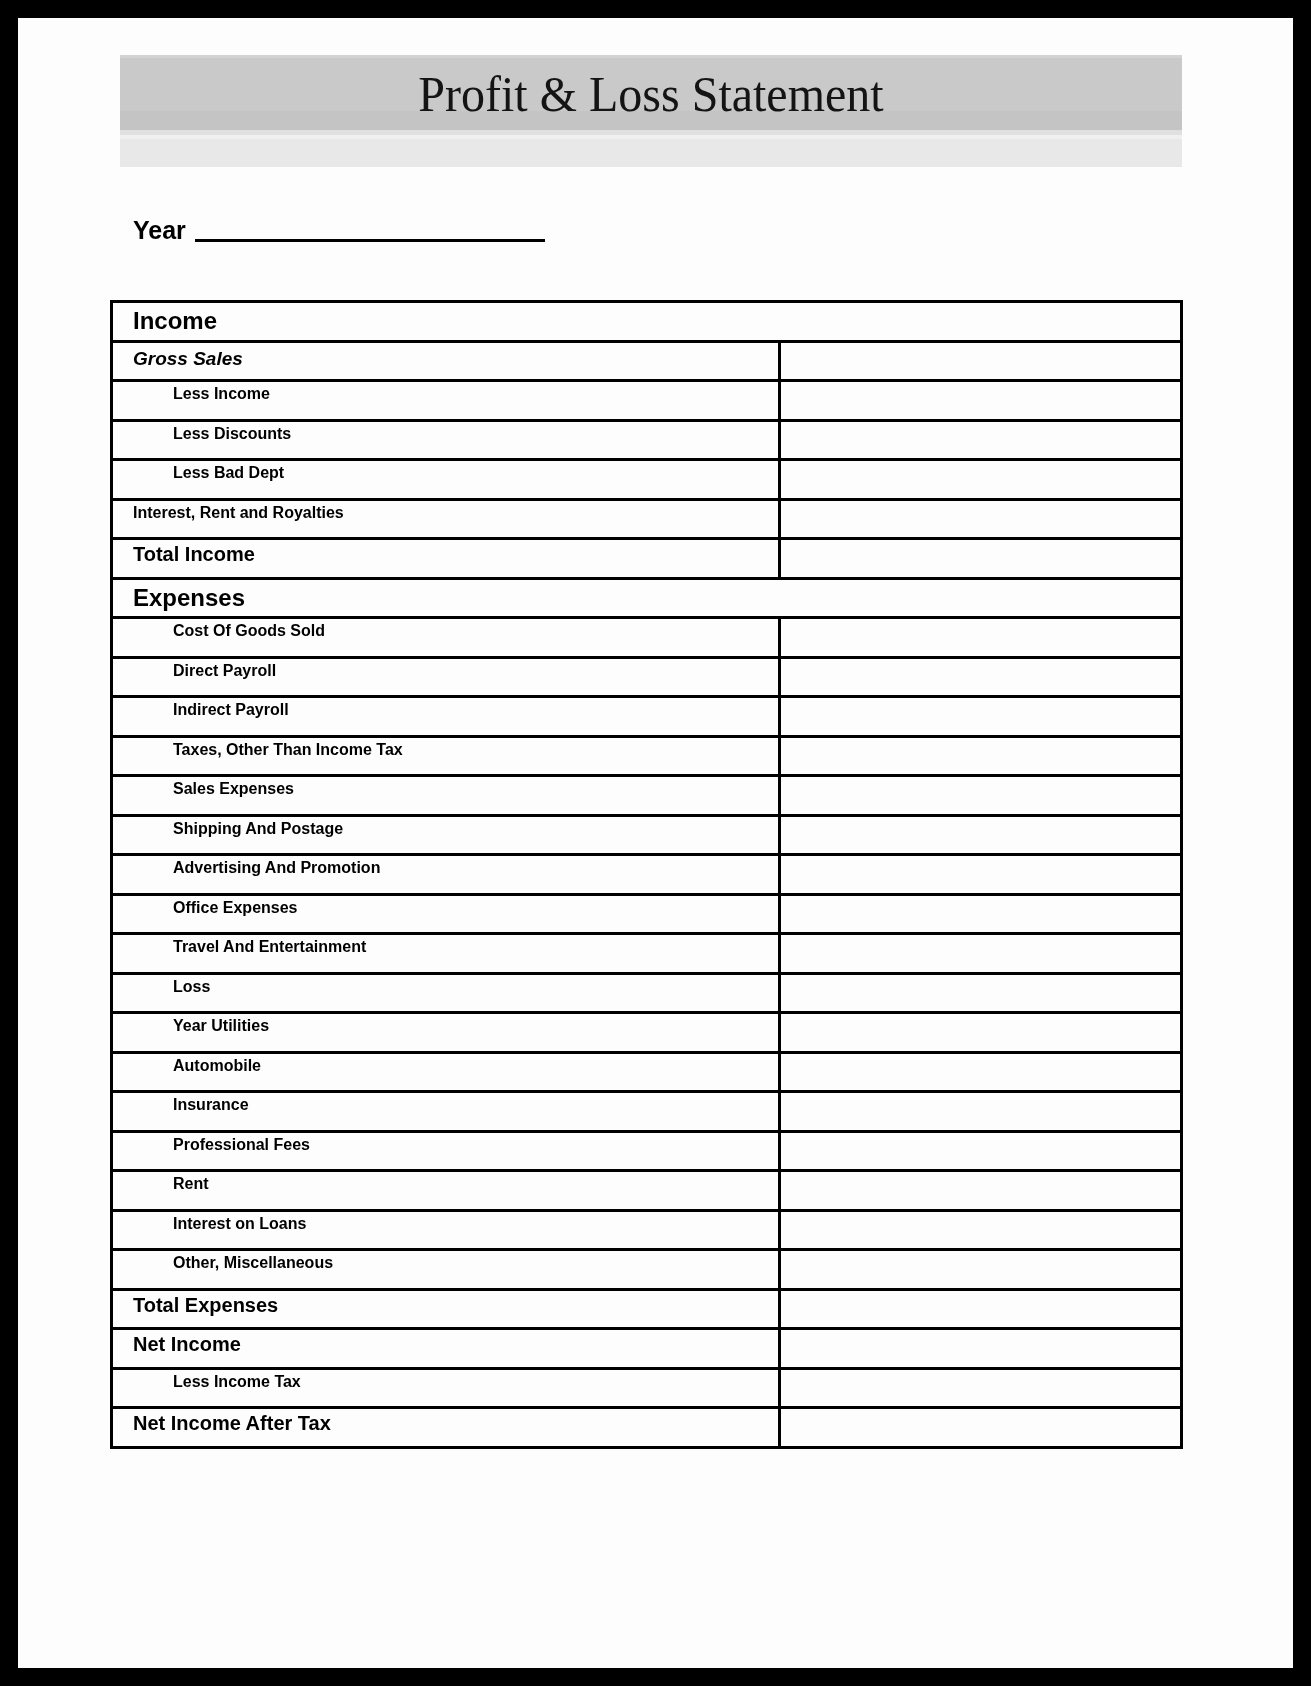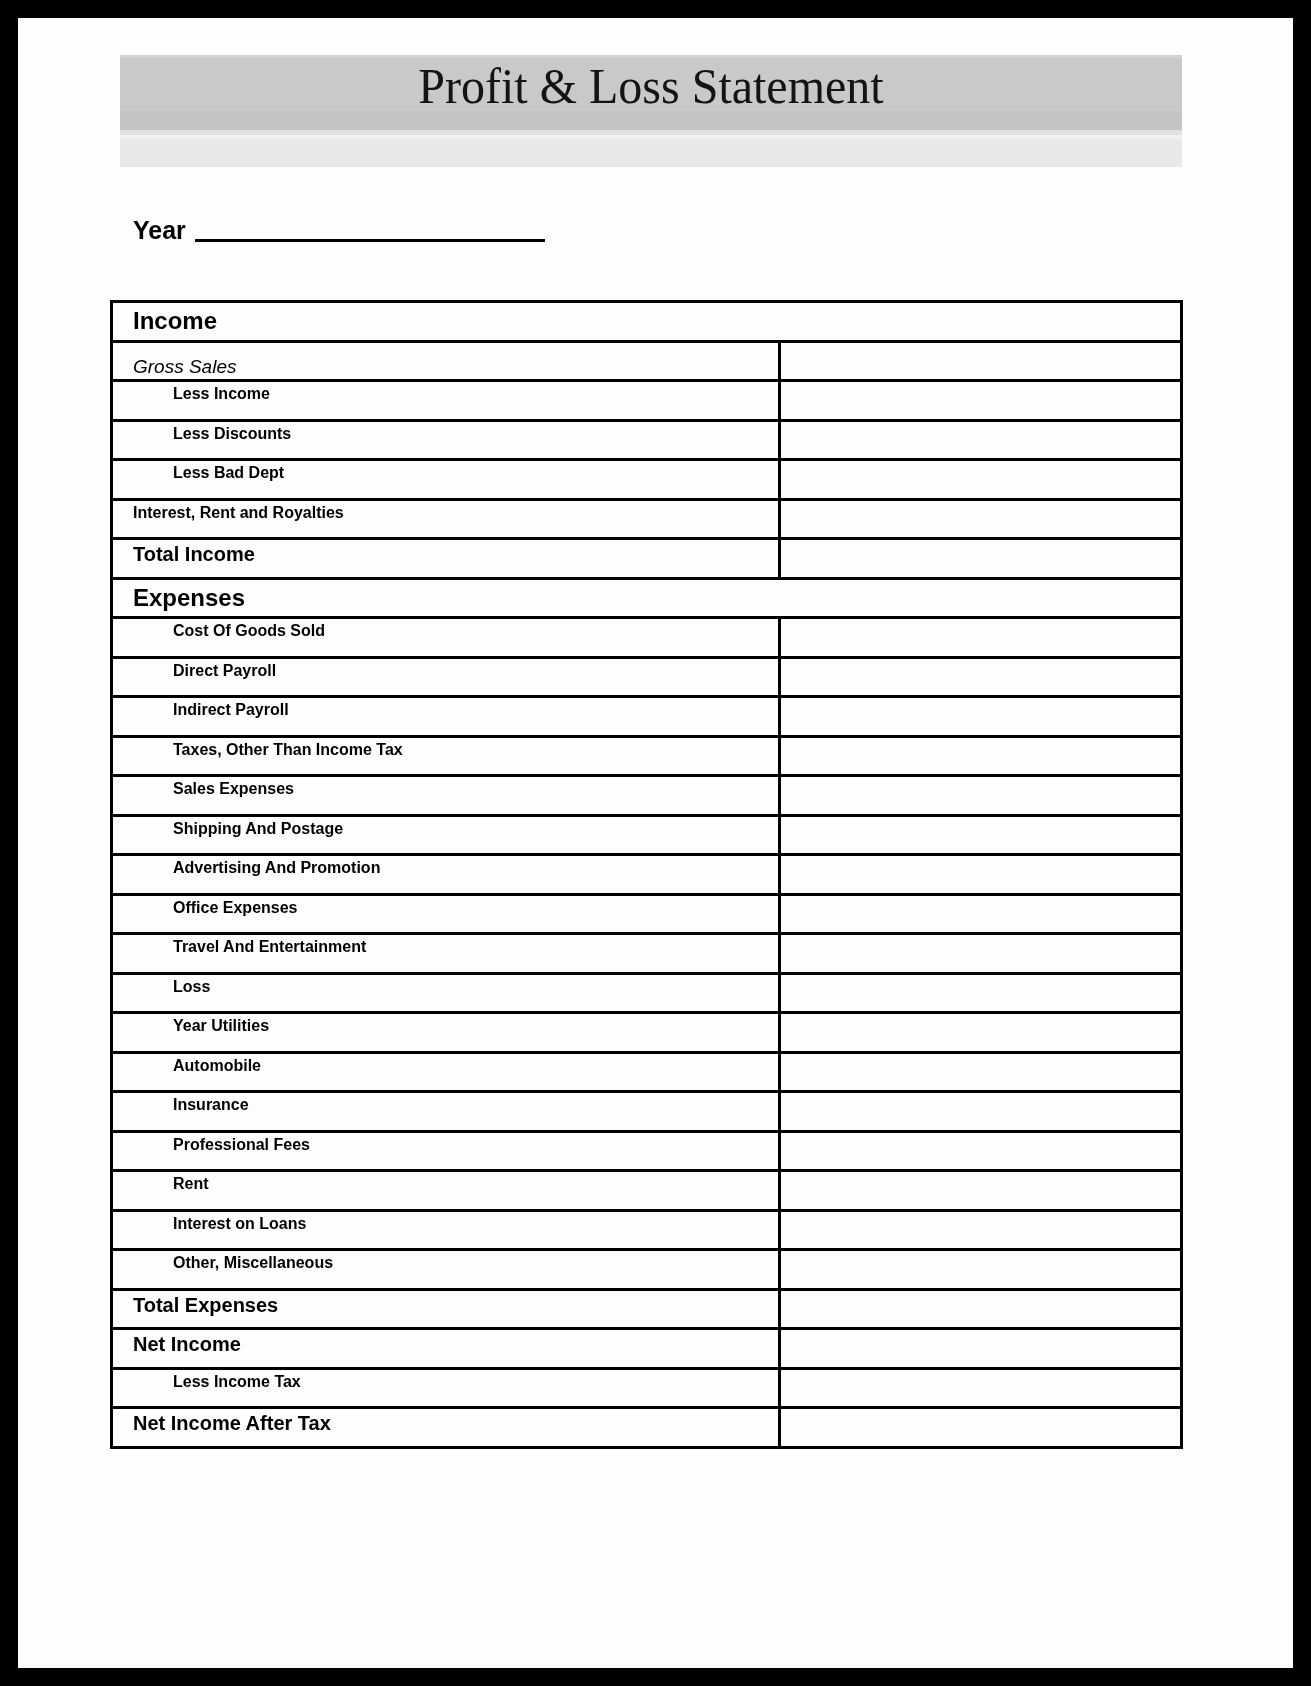--- a/index.html
+++ b/index.html
@@ -11,21 +11,21 @@
   }
   .page{
     position:absolute;left:18px;top:18px;width:1275px;height:1650px;
     background:#fdfdfd;overflow:hidden;
   }
   
   .banner{position:absolute;left:102px;top:37px;width:1062px;}
   .banner-dark{
     height:75px;
     background:linear-gradient(180deg,#d3d3d3 0 3px,#c9c9c9 3px 56px,#c4c4c4 56px 100%);
-    display:flex;align-items:center;justify-content:center;
+    display:flex;align-items:flex-end;justify-content:center;
   }
   .banner-dark .title{
     font-family:"Liberation Serif",serif;font-weight:400;
     font-size:48px;line-height:1;color:#141414;
     padding-bottom:10px;white-space:nowrap;
     transform:scaleY(1.06);transform-origin:bottom;
   }
   .banner-light{
     height:37px;
     background:linear-gradient(180deg,#e0e0e0 0 5px,#f0f0f0 5px 9px,#e8e8e8 9px 100%);
@@ -46,21 +46,21 @@
     border:3px solid #000;
     vertical-align:top;
     padding:3px 4px 0 20px;
     font-weight:bold;font-size:16px;line-height:1.15;
     overflow:hidden;white-space:nowrap;
   }
   table.pl tr{height:39.5px;}
   col.c-label{width:668px}
   col.c-value{width:402px}
   tr.r-section td{font-size:24px;padding-top:4px;}
-  tr.r-italic  td:first-child{font-style:italic;font-weight:normal;font-size:19px;padding-top:13px;}
+  tr.r-italic  td:first-child{font-style:italic;font-weight:bold;font-size:19px;padding-top:5px;}
   tr.r-item    td:first-child{padding-left:20px;}
   tr.r-subitem td:first-child{padding-left:60px;}
   tr.r-total   td:first-child{font-size:20px;}
   td.value{padding-left:8px;}
 </style>
 </head>
 <body style="background: rgb(0, 0, 0);">
 
 <div class="page" style="background: rgb(253, 253, 253);">
 

